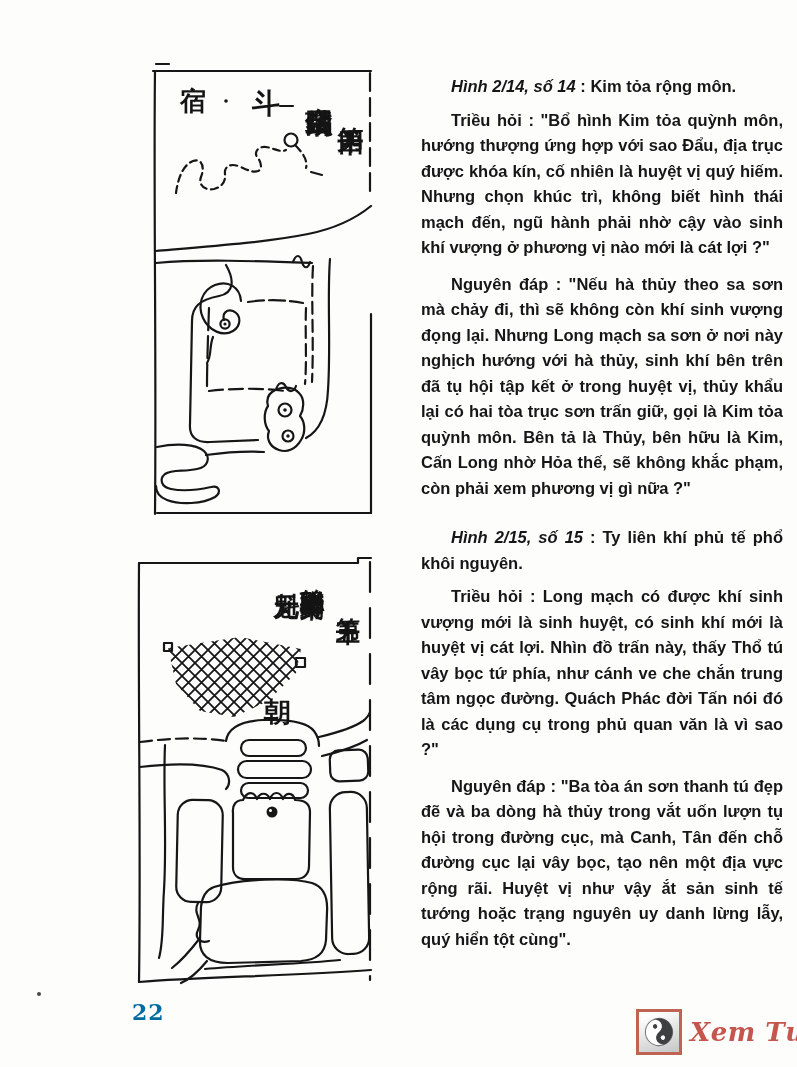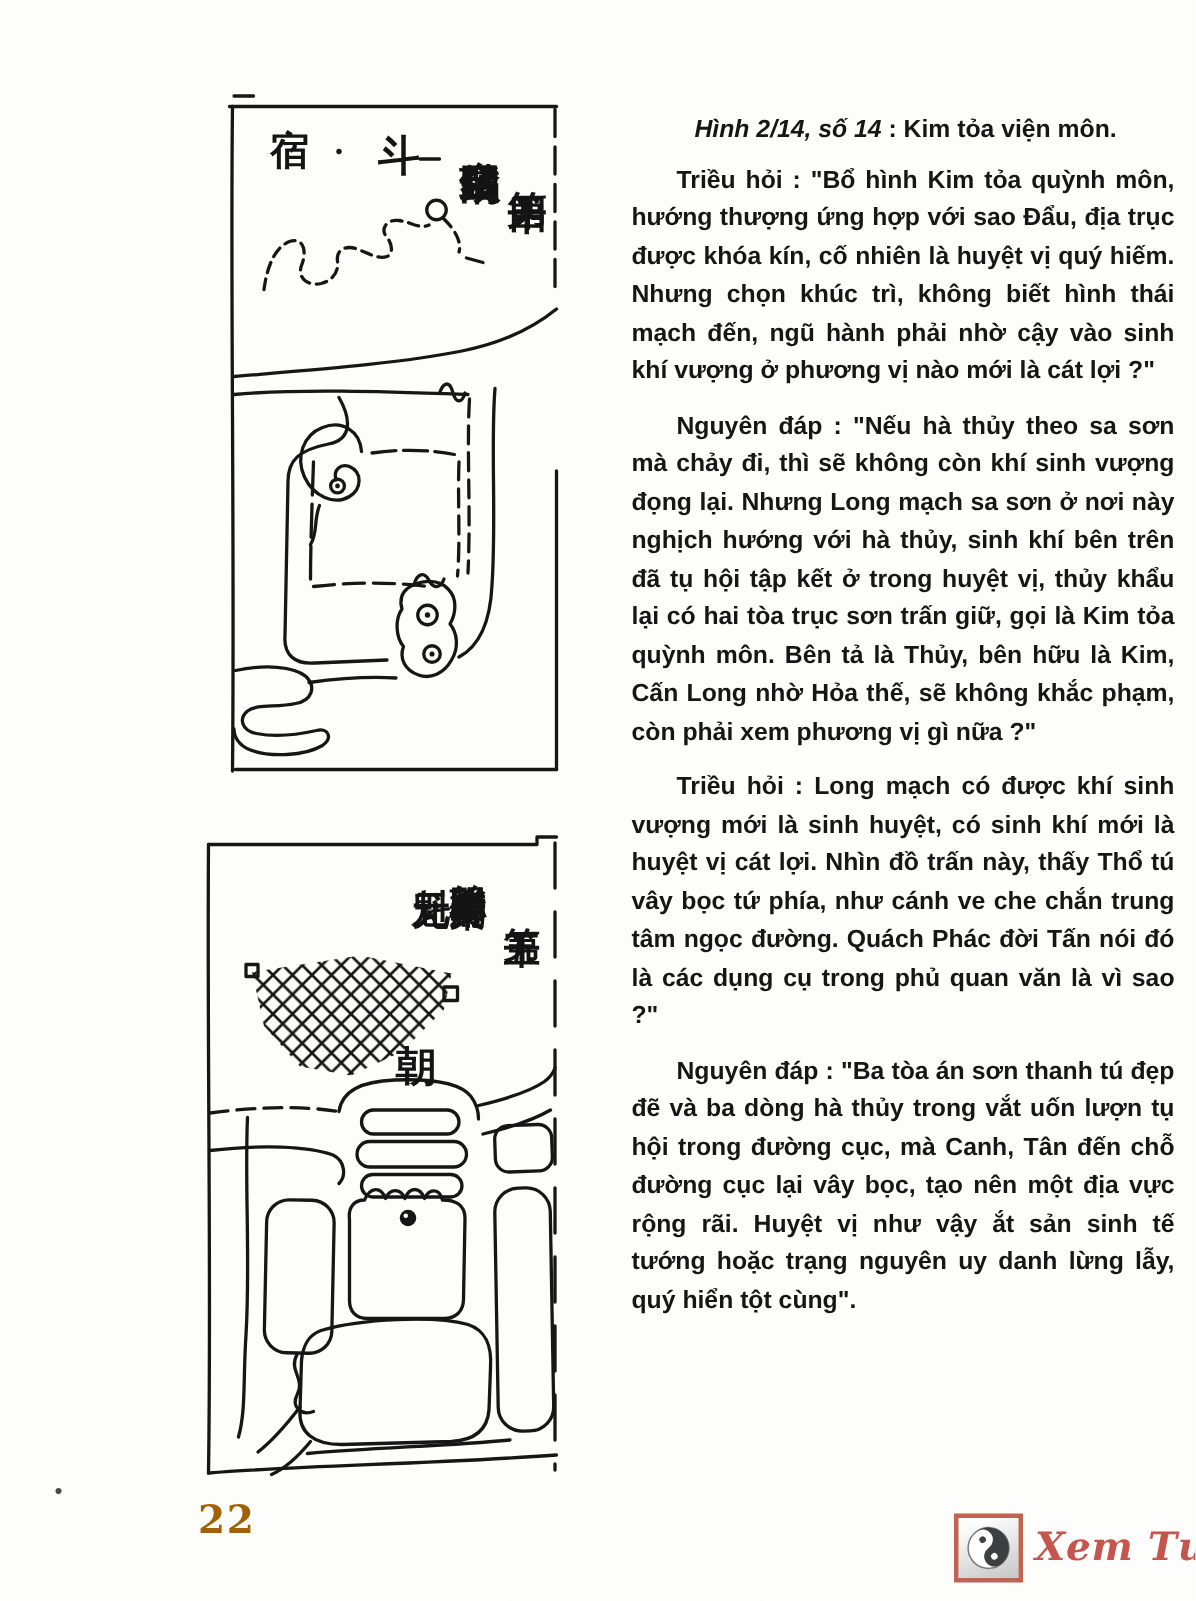--- a/index.html
+++ b/index.html
@@ -20,25 +20,25 @@
     font-weight:700;color:#141414;line-height:1;
   }
   .article{
     position:absolute;left:421px;top:74px;width:362px;
     font-size:16.5px;line-height:25.5px;font-weight:700;
     text-align:justify;color:#161616;
   }
   .article p{margin:0 0 11px 0;text-indent:30px;}
   .article p.cap{margin-bottom:8px;}
   .article p.cap2{margin-top:24px;}
-  .it{font-style:italic;margin-left:12px;}
+  .it{font-style:italic;}
   .page-num{
     position:absolute;left:132px;top:999px;
     font-family:"DejaVu Serif",serif;font-weight:700;
-    font-size:26px;color:#a16207;letter-spacing:1px;
+    font-size:22px;color:#0369a1;letter-spacing:1px;
   }
   .stray{position:absolute;left:37px;top:992px;width:4px;height:4px;border-radius:50%;background:#4a4a4a;}
   .watermark{position:absolute;left:636px;top:1009px;display:flex;align-items:center;}
   .wm-logo{
     width:40px;height:40px;border:3px solid #bf6352;
     background:linear-gradient(160deg,#fdfdfd 15%,#c9c9c9 95%);
     display:flex;align-items:center;justify-content:center;
   }
   .wm-text{
     margin-left:8px;font-family:"DejaVu Serif",serif;
@@ -149,24 +149,25 @@
   <div class="hlabel" style="left:252px;top:90px;font-size:28px;">斗</div>
   <div class="vlabel" style="left:306px;top:86px;font-size:27px;letter-spacing:1px;">金鎖璚門</div>
   <div class="vlabel" style="left:338px;top:106px;font-size:26px;">第十四</div>
 
   <div class="vlabel" style="left:274px;top:572px;font-size:26px;">魁元</div>
   <div class="vlabel" style="left:300px;top:570px;font-size:24px;letter-spacing:1px;">絲聯㗊府案鋪</div>
   <div class="vlabel" style="left:336px;top:598px;font-size:24px;">第十五</div>
   <div class="hlabel" style="left:264px;top:698px;font-size:27px;">朝</div>
 
   <div class="article">
-    <p class="cap"><span class="it">Hình 2/14, số 14</span><span> : Kim tỏa viện môn.</span></p>
+    <p class="cap"><span class="it">Hình 2/14, số 14</span><span> : Kim tỏa rộng môn.</span></p>
     <p>Triều hỏi : "Bổ hình Kim tỏa quỳnh môn, hướng thượng ứng hợp với sao Đẩu, địa trục được khóa kín, cố nhiên là huyệt vị quý hiếm. Nhưng chọn khúc trì, không biết hình thái mạch đến, ngũ hành phải nhờ cậy vào sinh khí vượng ở phương vị nào mới là cát lợi ?"</p>
     <p>Nguyên đáp : "Nếu hà thủy theo sa sơn mà chảy đi, thì sẽ không còn khí sinh vượng đọng lại. Nhưng Long mạch sa sơn ở nơi này nghịch hướng với hà thủy, sinh khí bên trên đã tụ hội tập kết ở trong huyệt vị, thủy khẩu lại có hai tòa trục sơn trấn giữ, gọi là Kim tỏa quỳnh môn. Bên tả là Thủy, bên hữu là Kim, Cấn Long nhờ Hỏa thế, sẽ không khắc phạm, còn phải xem phương vị gì nữa ?"</p>
 
+    <p class="cap cap2"><span class="it">Hình 2/15, số 15</span><span> : Ty liên khí phủ tế phổ khôi nguyên.</span></p>
     <p>Triều hỏi : Long mạch có được khí sinh vượng mới là sinh huyệt, có sinh khí mới là huyệt vị cát lợi. Nhìn đồ trấn này, thấy Thổ tú vây bọc tứ phía, như cánh ve che chắn trung tâm ngọc đường. Quách Phác đời Tấn nói đó là các dụng cụ trong phủ quan văn là vì sao ?"</p>
     <p>Nguyên đáp : "Ba tòa án sơn thanh tú đẹp đẽ và ba dòng hà thủy trong vắt uốn lượn tụ hội trong đường cục, mà Canh, Tân đến chỗ đường cục lại vây bọc, tạo nên một địa vực rộng rãi. Huyệt vị như vậy ắt sản sinh tế tướng hoặc trạng nguyên uy danh lừng lẫy, quý hiển tột cùng".</p>
   </div>
 
   <div class="stray"></div>
   <div class="page-num">22</div>
 
   <div class="watermark">
     <div class="wm-logo">
       <svg width="34" height="34" viewBox="0 0 40 40">

